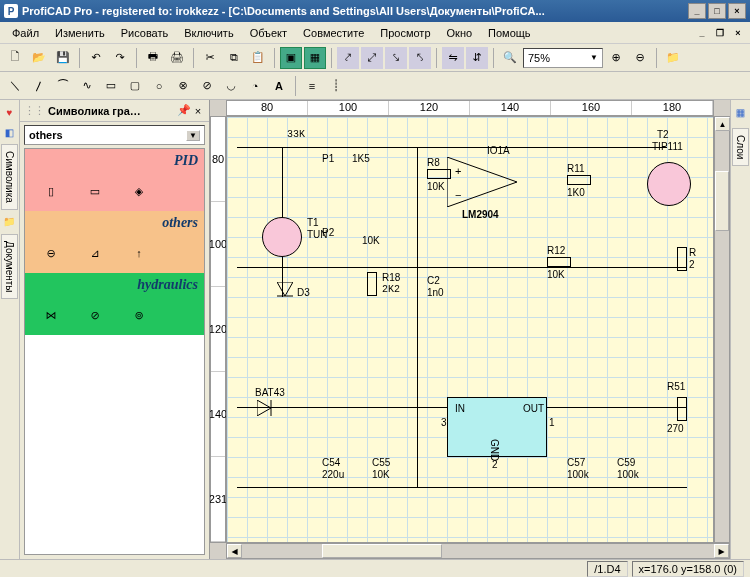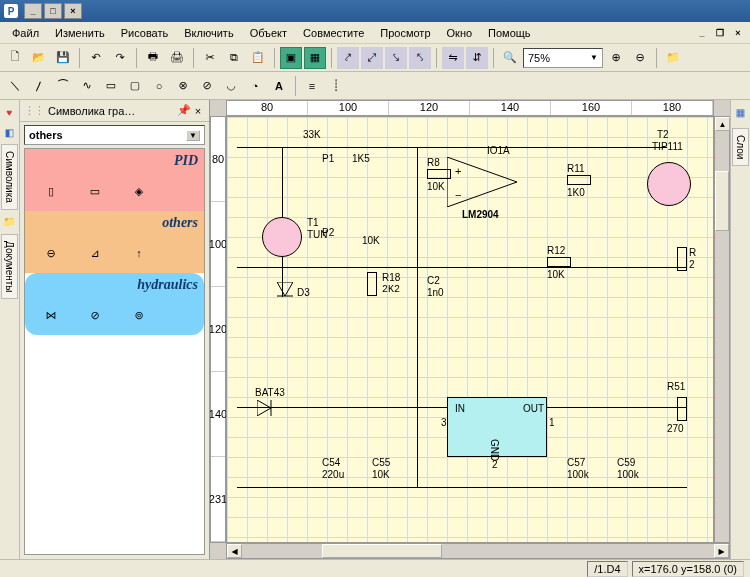--- a/index.html
+++ b/index.html
@@ -22,33 +22,33 @@
   .zoom-combo .dd { margin-left: auto; font-size: 8px; }
 
   .workarea { display: flex; height: calc(577px - 22px - 22px - 28px - 28px - 18px); }
   .vtab-strip { width: 20px; background: #ece9d8; border-right: 1px solid #bbb; display:flex; flex-direction:column; align-items:center; padding-top:4px; gap:2px;}
   .vtab { writing-mode: vertical-rl; padding: 6px 2px; font-size: 10px; background: #f5f3ea; border: 1px solid #bbb; margin-bottom: 2px; }
   .vtab.icon { writing-mode: horizontal-tb; width:16px; height:16px; padding:0; display:flex;align-items:center;justify-content:center; border:none; background:none;}
 
   .side-panel { width: 190px; background: #ece9d8; border-right: 1px solid #999; display: flex; flex-direction: column; }
   .panel-header { height: 22px; display: flex; align-items: center; background: #ece9d8; border-bottom: 1px solid #bbb; padding: 0 4px; }
   .panel-header .grip { color: #999; letter-spacing:-1px; margin-right:4px;}
-  .panel-header .title { flex: 1; font-weight: normal; overflow:hidden; white-space:nowrap; text-overflow:ellipsis;}
+  .panel-header .title { flex: 1; font-weight: bold; overflow:hidden; white-space:nowrap; text-overflow:ellipsis;}
   .panel-header .pin, .panel-header .close { width: 14px; text-align: center; }
   .combo { margin: 3px 4px; height: 20px; background: #fff; border: 1px inset #999; display: flex; align-items: center; padding: 0 4px; font-weight: bold; }
   .combo .dd { margin-left: auto; background: #d4d0c8; border: 1px outset #fff; width: 14px; text-align: center; font-size: 8px; }
 
   .cat-list { flex: 1; overflow: auto; margin: 0 4px 4px; border: 1px solid #999; background: #fff; }
   .cat { padding: 4px 6px; }
   .cat .cat-title { text-align: right; font-weight: bold; font-style: italic; font-family: Georgia, serif; font-size: 14px; color: #123a6b; margin-bottom: 6px; }
   .cat .sym-row { display: flex; gap: 16px; padding: 4px 6px; }
   .sym { width: 28px; height: 24px; display:flex; align-items:center; justify-content:center; }
   .cat.pid  { background: #fca9a4; }
   .cat.oth  { background: #f7c28a; }
-  .cat.hyd  { background: #7dd3fc; border-radius: 12px; }
+  .cat.hyd  { background: #22c55e; }
   .cat.mis  { background: #f5f0b0; }
 
   .right-strip { width: 20px; background: #ece9d8; border-left: 1px solid #bbb; display:flex; flex-direction:column; align-items:center; padding-top:4px; gap:6px;}
 
   .canvas-wrap { flex: 1; position: relative; background: #d4d0c8; overflow: hidden; }
   .canvas { position: absolute; left: 16px; top: 16px; right: 16px; bottom: 16px; background: #fffbd6; border: 1px solid #999; background-image:
      linear-gradient(#c8dfe8 1px, transparent 1px),
      linear-gradient(90deg, #c8dfe8 1px, transparent 1px);
      background-size: 20px 20px;
   }
@@ -67,20 +67,21 @@
 
   .statusbar { height: 18px; background: #ece9d8; border-top: 1px solid #bbb; display: flex; align-items: center; padding: 0 6px; font-size: 10px; }
   .statusbar .cell { border: 1px inset #ccc; padding: 1px 6px; margin-left:4px;}
   .statusbar .spacer { flex:1; }
 </style>
 </head>
 <body>
 
 <div class="titlebar">
   <div class="icon">P</div>
+  <div class="title">ProfiCAD Pro - registered to: irokkezz - [C:\Documents and Settings\All Users\Документы\ProfiCA...</div>
   <div class="winbtn">_</div>
   <div class="winbtn">□</div>
   <div class="winbtn">×</div>
 </div>
 
 <div class="menubar">
   <div class="menu-item">Файл</div>
   <div class="menu-item">Изменить</div>
   <div class="menu-item">Рисовать</div>
   <div class="menu-item">Включить</div>
@@ -262,21 +263,21 @@
       <div class="comp label" style="left:320px;top:152px;">10K</div>
 
       <div class="comp" style="left:450px;top:130px;width:10px;height:24px;border:1px solid #000;"></div>
       <div class="comp label" style="left:462px;top:130px;">R</div>
       <div class="comp label" style="left:462px;top:142px;">2</div>
 
       <div class="comp" style="left:450px;top:280px;width:10px;height:24px;border:1px solid #000;"></div>
       <div class="comp label" style="left:440px;top:264px;">R51</div>
       <div class="comp label" style="left:440px;top:306px;">270</div>
 
-      <div class="comp label" style="left:76px;top:12px;">33K</div>
+      <div class="comp label" style="left:60px;top:12px;font-family:Liberation Mono, monospace;">33K</div>
 
       <div class="comp label" style="left:95px;top:36px;">P1</div>
       <div class="comp label" style="left:125px;top:36px;">1K5</div>
       <div class="comp label" style="left:95px;top:110px;">P2</div>
       <div class="comp label" style="left:135px;top:118px;">10K</div>
 
       <div class="comp" style="left:140px;top:155px;width:10px;height:24px;border:1px solid #000;"></div>
       <div class="comp label" style="left:155px;top:155px;">R18</div>
       <div class="comp label" style="left:155px;top:167px;font-family:Liberation Mono, monospace;">2K2</div>
 

